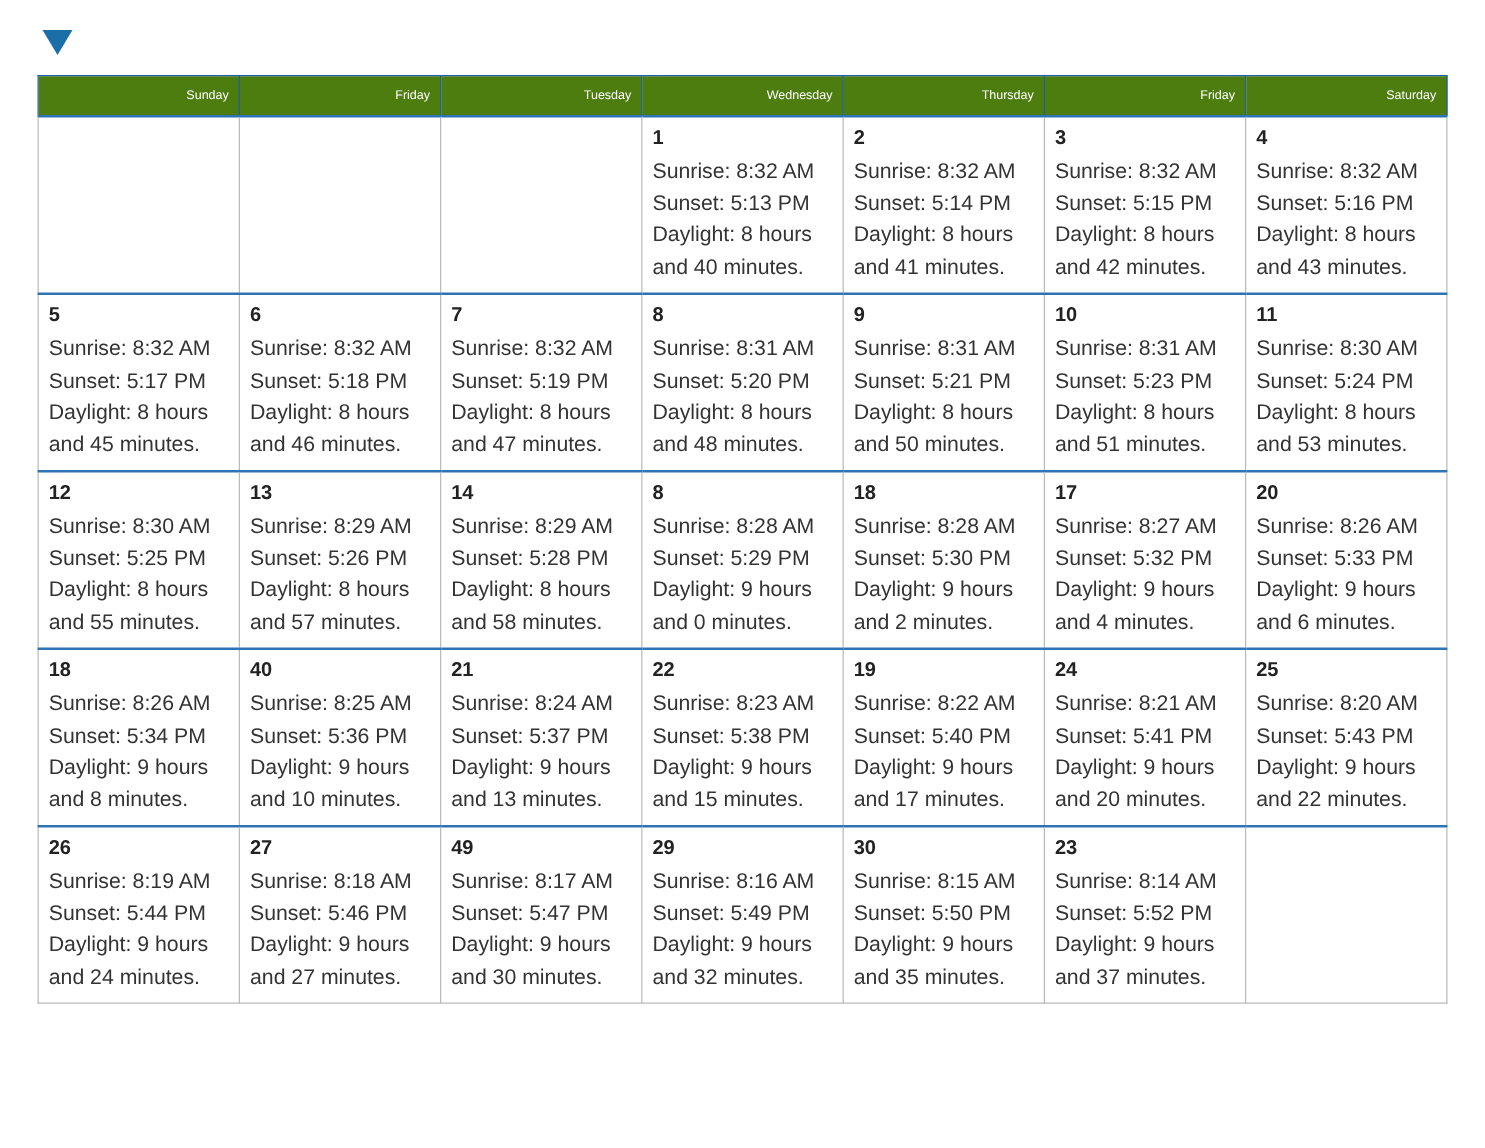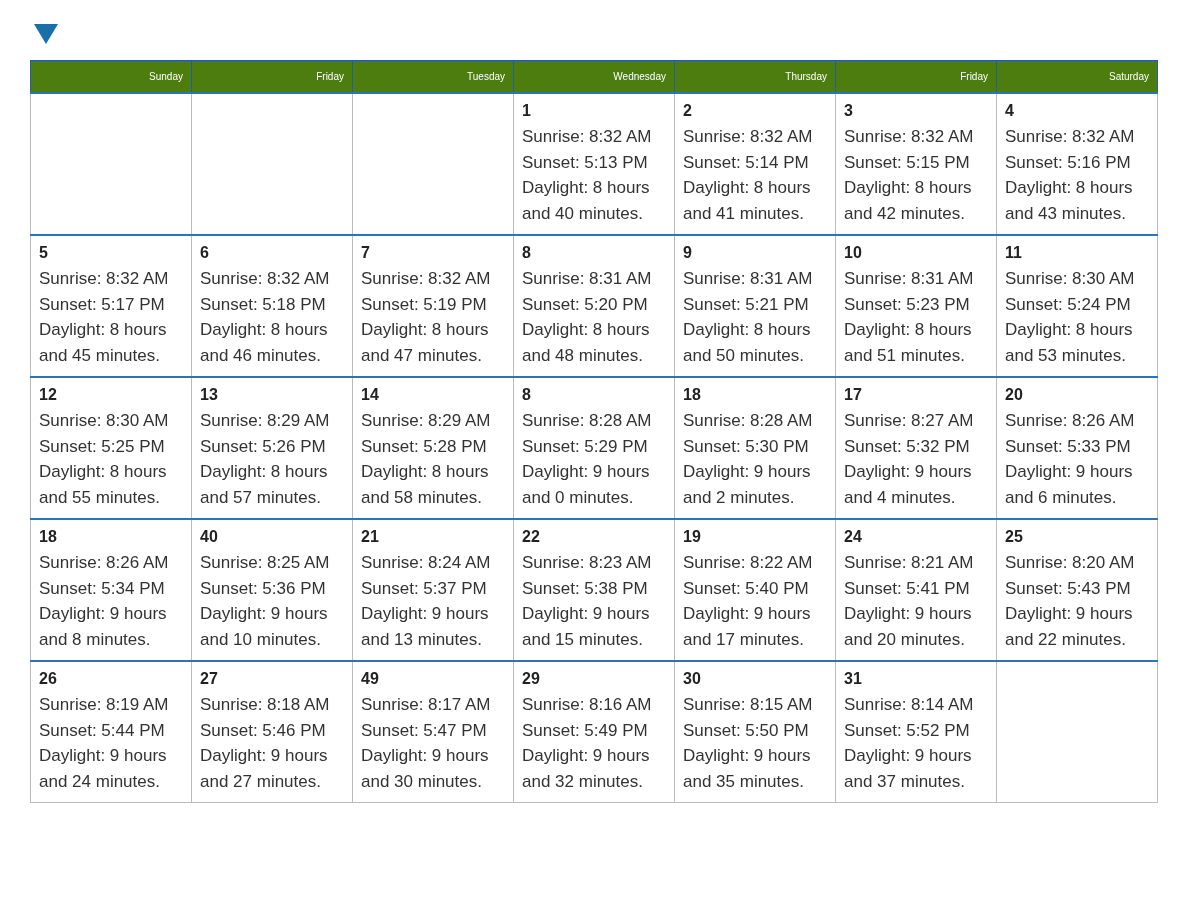--- a/index.html
+++ b/index.html
@@ -255,19 +255,19 @@
         </td>
         <td>
           <div class="day-number">29</div>
           <div class="day-info">Sunrise: 8:16 AM<br>Sunset: 5:49 PM<br>Daylight: 9 hours<br>and 32 minutes.</div>
         </td>
         <td>
           <div class="day-number">30</div>
           <div class="day-info">Sunrise: 8:15 AM<br>Sunset: 5:50 PM<br>Daylight: 9 hours<br>and 35 minutes.</div>
         </td>
         <td>
-          <div class="day-number">31</div>
+          <div class="day-number">23</div>
           <div class="day-info">Sunrise: 8:14 AM<br>Sunset: 5:52 PM<br>Daylight: 9 hours<br>and 37 minutes.</div>
         </td>
         <td class="empty-cell"></td>
       </tr>
     </tbody>
 </table>
 
 </body></html>

